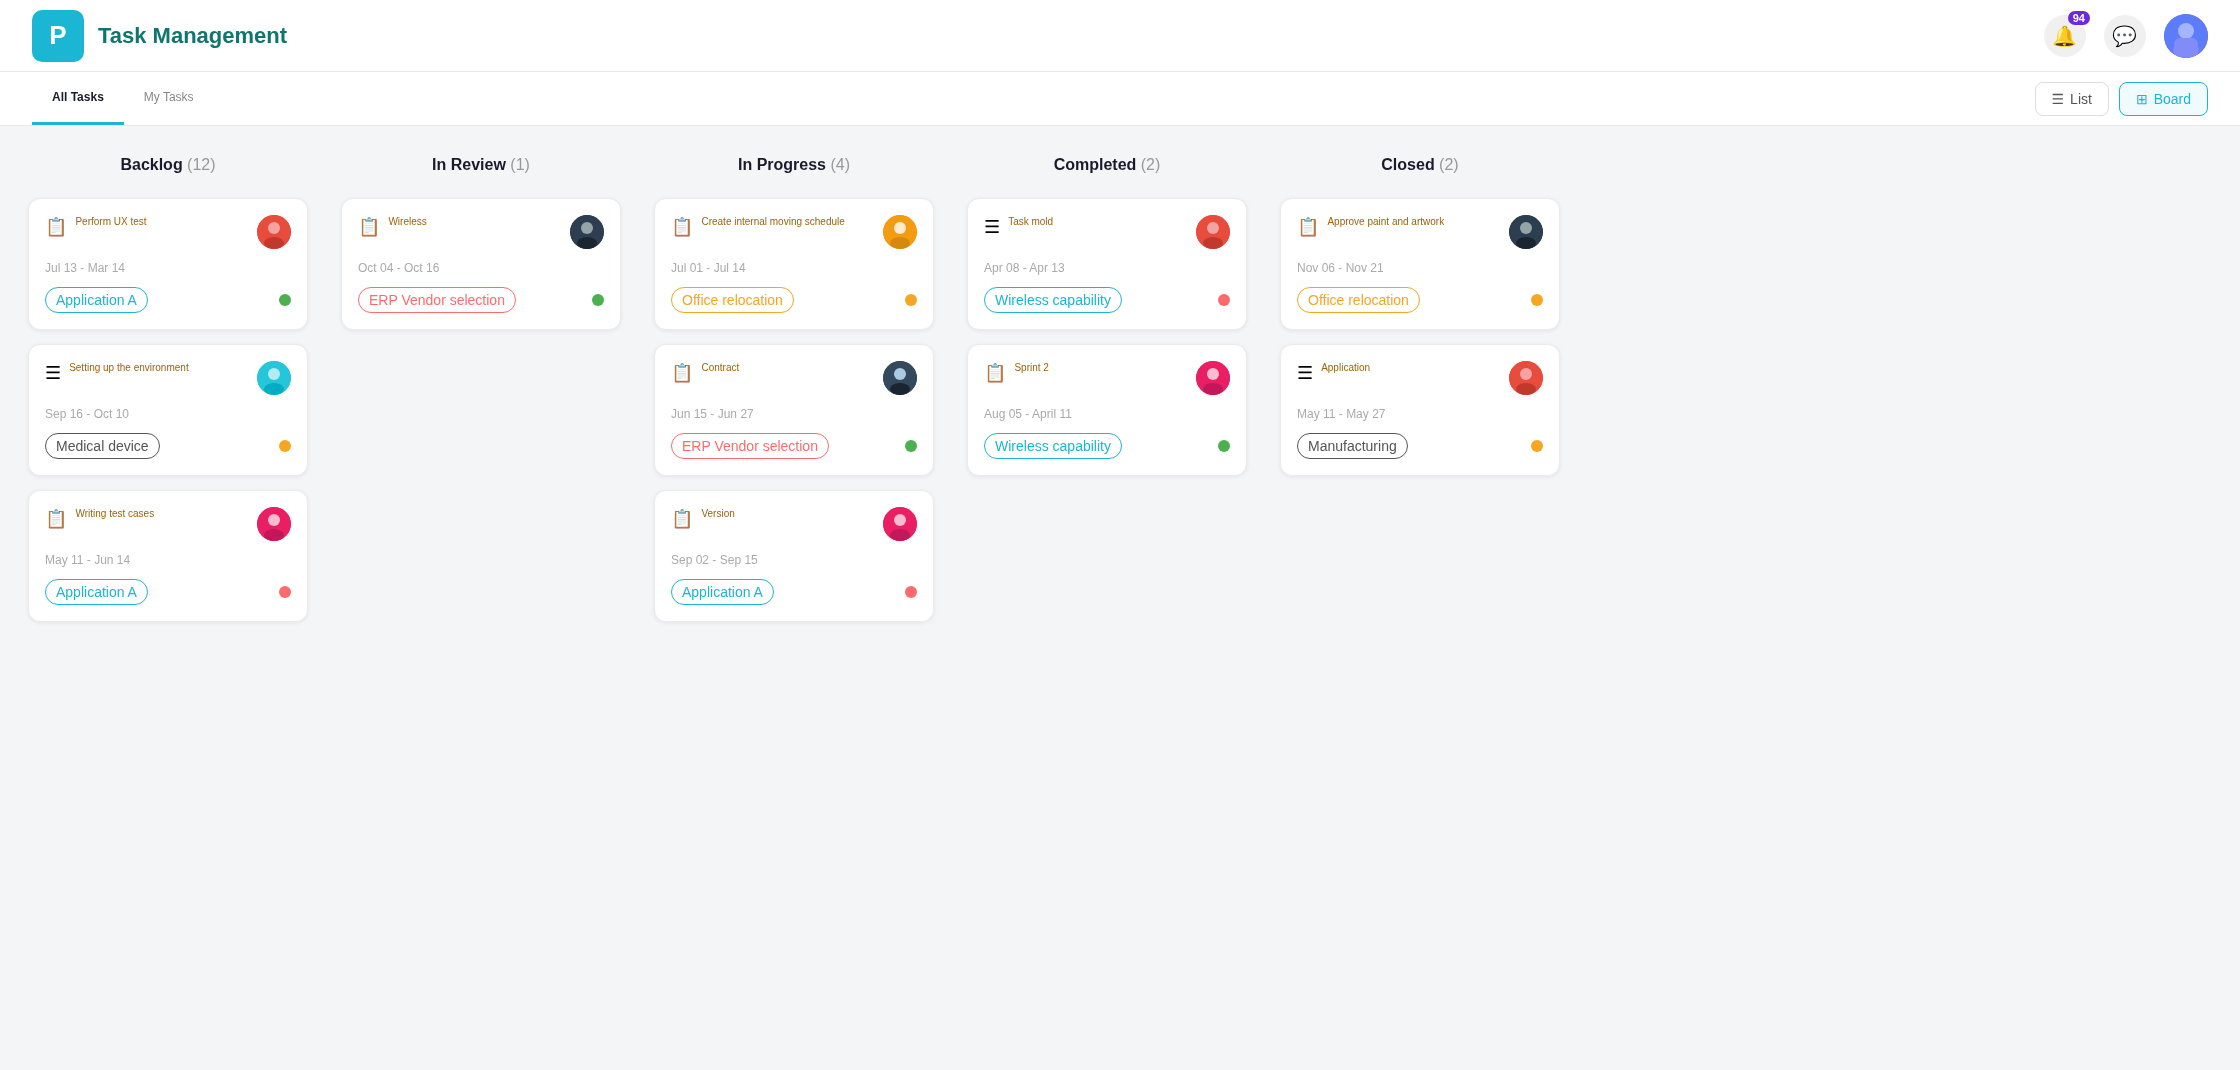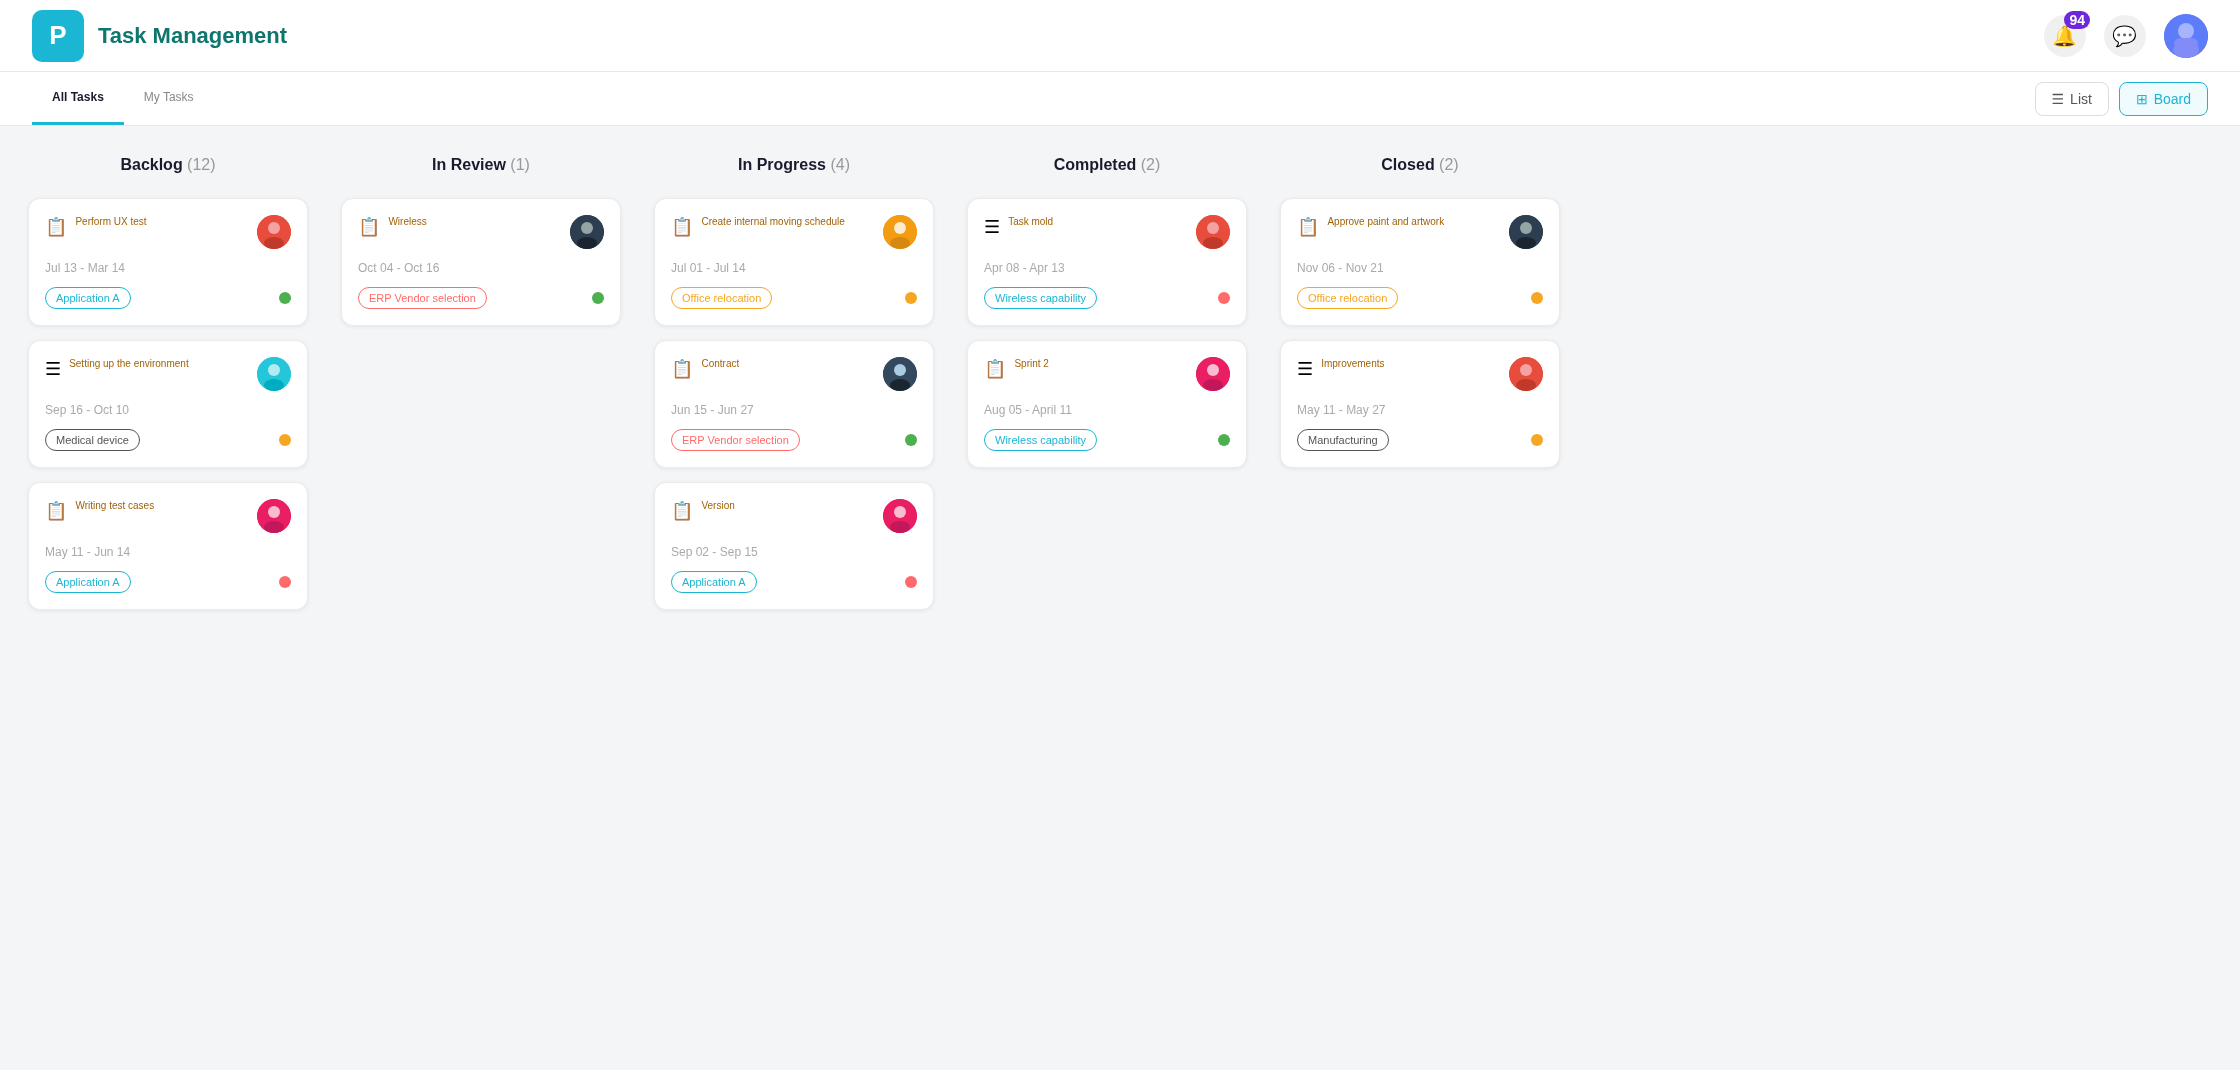--- a/index.html
+++ b/index.html
@@ -19,21 +19,21 @@
     }
     .app-title { font-size: 22px; font-weight: 700; color: #0f766e; }
     .header-right { display: flex; align-items: center; gap: 18px; }
     .icon-btn {
       width: 42px; height: 42px; border-radius: 50%; border: none;
       background: #f0f0f0; cursor: pointer; display: flex; align-items: center;
       justify-content: center; font-size: 20px; position: relative;
     }
     .badge {
       position: absolute; top: -4px; right: -4px; background: #6d28d9;
-      color: #fff; font-size: 14px; font-weight: 700; border-radius: 10px;
+      color: #fff; font-size: 11px; font-weight: 700; border-radius: 10px;
       padding: 1px 5px; min-width: 20px; text-align: center;
     }
 
     
     .tabs-bar {
       background: #fff; padding: 0 32px;
       display: flex; align-items: center; justify-content: space-between;
       border-bottom: 1px solid #e8e8e8;
     }
     .tabs-left { display: flex; }
@@ -61,21 +61,21 @@
       background: #fff; border-radius: 12px; padding: 16px;
       box-shadow: 0 1px 4px rgba(0,0,0,0.07); border: 1px solid #ebebeb;
     }
     .card-top { display: flex; align-items: flex-start; justify-content: space-between; margin-bottom: 12px; }
     .card-title-row { display: flex; align-items: flex-start; gap: 8px; flex: 1; }
     .card-icon { font-size: 18px; flex-shrink: 0; margin-top: 1px; }
     .card-title { font-size: 10px; font-weight: 400; color: #a16207; line-height: 1.4; }
     .card-date { font-size: 12px; color: #aaa; margin-bottom: 12px; }
     .card-bottom { display: flex; align-items: center; justify-content: space-between; }
     .tag {
-      font-size: 11px; padding: 4px 10px; border-radius: 20px;
+      font-size: 14px; padding: 4px 10px; border-radius: 20px;
       border: 1.5px solid #ccc; color: #444; background: transparent;
     }
     .tag.blue { border-color: #1bb6d4; color: #1bb6d4; }
     .tag.red { border-color: #ff6b6b; color: #ff6b6b; }
     .tag.orange { border-color: #f5a623; color: #f5a623; }
     .tag.dark { border-color: #555; color: #555; }
     .status-dot { width: 12px; height: 12px; border-radius: 50%; flex-shrink: 0; }
     .dot-green { background: #4caf50; }
     .dot-yellow { background: #f5a623; }
     .dot-red { background: #ff6b6b; }
@@ -378,21 +378,21 @@
       <div class="card-bottom">
         <span class="tag orange">Office relocation</span>
         <span class="status-dot dot-yellow"></span>
       </div>
     </div>
 
     <div class="card">
       <div class="card-top">
         <div class="card-title-row">
           <span class="card-icon">☰</span>
-          <span class="card-title">Improvements</span>
+          <span class="card-title">Application</span>
         </div>
         <div class="avatar-circle" style="background:#e74c3c;">
           <svg width="34" height="34" viewBox="0 0 34 34">
             <circle cx="17" cy="17" r="17" fill="#e74c3c"></circle>
             <circle cx="17" cy="13" r="6" fill="#f4a2a2"></circle>
             <ellipse cx="17" cy="28" rx="10" ry="6" fill="#c0392b"></ellipse>
           </svg>
         </div>
       </div>
       <div class="card-date">May 11 - May 27</div>

